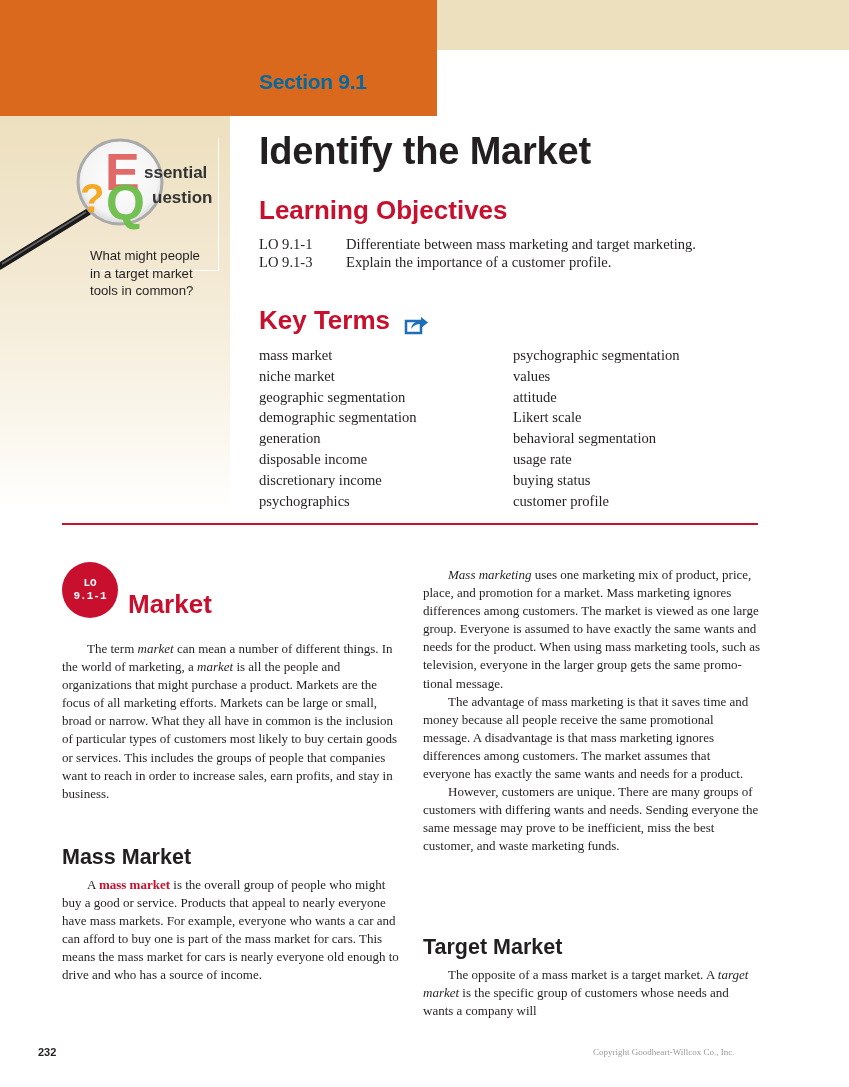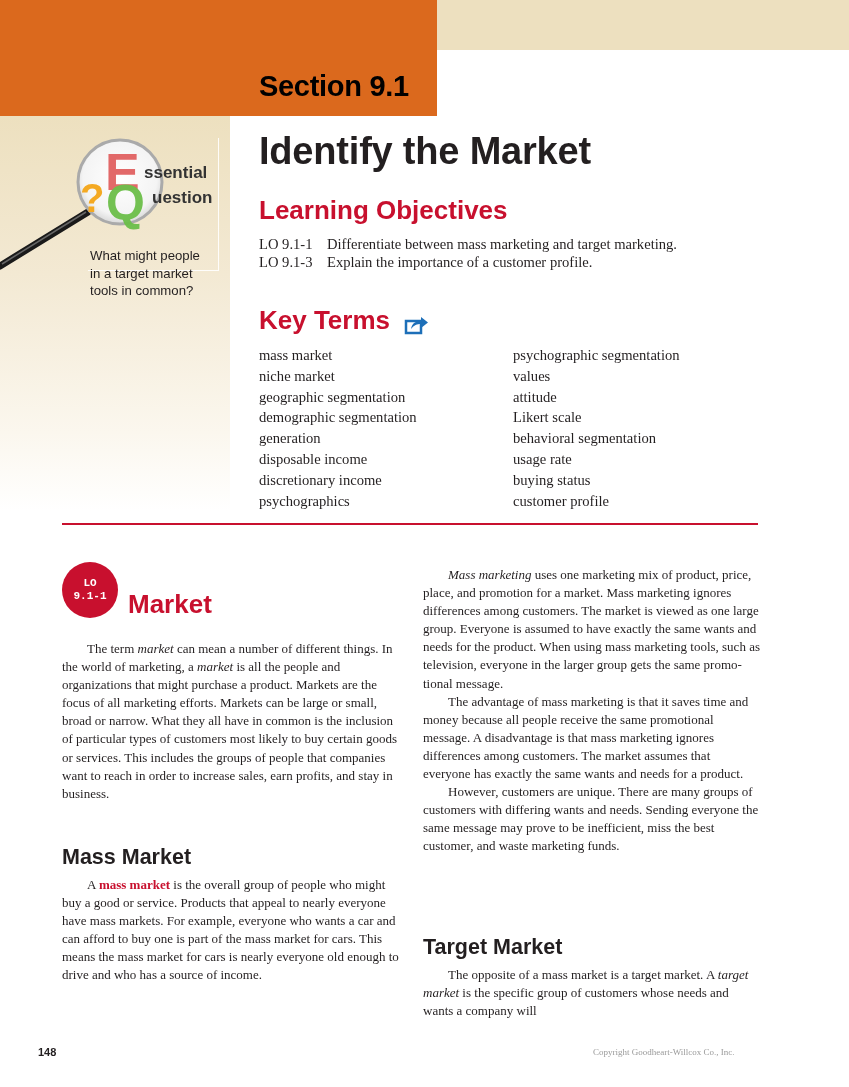--- a/index.html
+++ b/index.html
@@ -1,35 +1,35 @@
 <!DOCTYPE html>
 <html><head>
 <meta charset="utf-8">
 <style>
   * { box-sizing: border-box; margin: 0; padding: 0; }
   html, body { width: 849px; height: 1087px; background: #ffffff; overflow: hidden; }
   body { position: relative; font-family: "Liberation Serif", serif; color: #231f20; }
 
   .top-orange { position: absolute; left: 0; top: 0; width: 437px; height: 116px; background: #db691d; }
   .top-cream { position: absolute; left: 437px; top: 0; width: 412px; height: 50px; background: #ede0bf; }
-  .section-label { position: absolute; left: 259px; top: 70px; font-family: "Liberation Sans", sans-serif; font-weight: bold; font-size: 29px; color: #000000; letter-spacing: -0.3px; }
+  .section-label { position: absolute; left: 259px; top: 70px; font-family: "Liberation Sans", sans-serif; font-weight: bold; font-size: 21px; color: #0369a1; letter-spacing: -0.3px; }
 
   .side-panel { position: absolute; left: 0; top: 116px; width: 230px; height: 395px;
     background: linear-gradient(to bottom, #ede0bf 0%, #f3e9d3 40%, #fbf7ee 80%, #ffffff 100%); }
   .side-rule-v { position: absolute; left: 218px; top: 138px; width: 1px; height: 132px; background: #ffffff; opacity: 0.9; }
   .side-rule-h { position: absolute; left: 88px; top: 270px; width: 131px; height: 1px; background: #ffffff; opacity: 0.9; }
 
   .eq-graphic { position: absolute; left: 0; top: 136px; width: 230px; height: 140px; }
   .eq-caption { position: absolute; left: 90px; top: 247px; width: 130px; font-family: "Liberation Sans", sans-serif; font-size: 13.2px; line-height: 17.5px; color: #231f20; }
 
   .page-title { position: absolute; left: 259px; top: 130px; font-family: "Liberation Sans", sans-serif; font-weight: bold; font-size: 38px; color: #231f20; letter-spacing: -0.2px; }
   .h-red { font-family: "Liberation Sans", sans-serif; font-weight: bold; color: #c8102e; }
   .lo-heading { position: absolute; left: 259px; top: 195px; font-size: 26px; }
   .lo-list { position: absolute; left: 259px; top: 235px; font-size: 14.6px; line-height: 18px; }
-  .lo-row { display: flex; }
+  .lo-row { display: flex; gap: 19px; }
   .lo-code { width: 68px; }
 
   .kt-heading { position: absolute; left: 259px; top: 305px; font-size: 26px; display: flex; align-items: flex-end; }
   .kt-icon { margin-left: 14px; width: 26px; height: 22px; display: inline-block; }
   .kt-col { position: absolute; top: 345px; font-size: 14.6px; line-height: 20.8px; }
   .kt-col.left { left: 259px; }
   .kt-col.right { left: 513px; }
 
   .divider { position: absolute; left: 62px; top: 523px; width: 696px; height: 2px; background: #c8102e; }
 
@@ -150,14 +150,14 @@
   <p><em>Mass marketing</em><span> uses one marketing mix of product, price, place, and promotion for a market. Mass marketing ignores differences among customers. The market is viewed as one large group. Everyone is assumed to have exactly the same wants and needs for the product. When using mass marketing tools, such as television, everyone in the larger group gets the same promo-tional message.</span></p>
   <p>The advantage of mass marketing is that it saves time and money because all people receive the same promotional message. A disadvantage is that mass marketing ignores differences among customers. The market assumes that everyone has exactly the same wants and needs for a product.</p>
   <p>However, customers are unique. There are many groups of customers with differing wants and needs. Sending everyone the same message may prove to be inefficient, miss the best customer, and waste marketing funds.</p>
 </div>
 
 <h3 class="sub-heading target-heading">Target Market</h3>
 <div class="col col-tm">
   <p><span>The opposite of a mass market is a target market. A </span><em>target market</em><span> is the specific group of customers whose needs and wants a company will</span></p>
 </div>
 
-<div class="page-num">148</div>
+<div class="page-num">232</div>
 <div class="copyright">Copyright Goodheart-Willcox Co., Inc.</div>
 
 </body></html>

